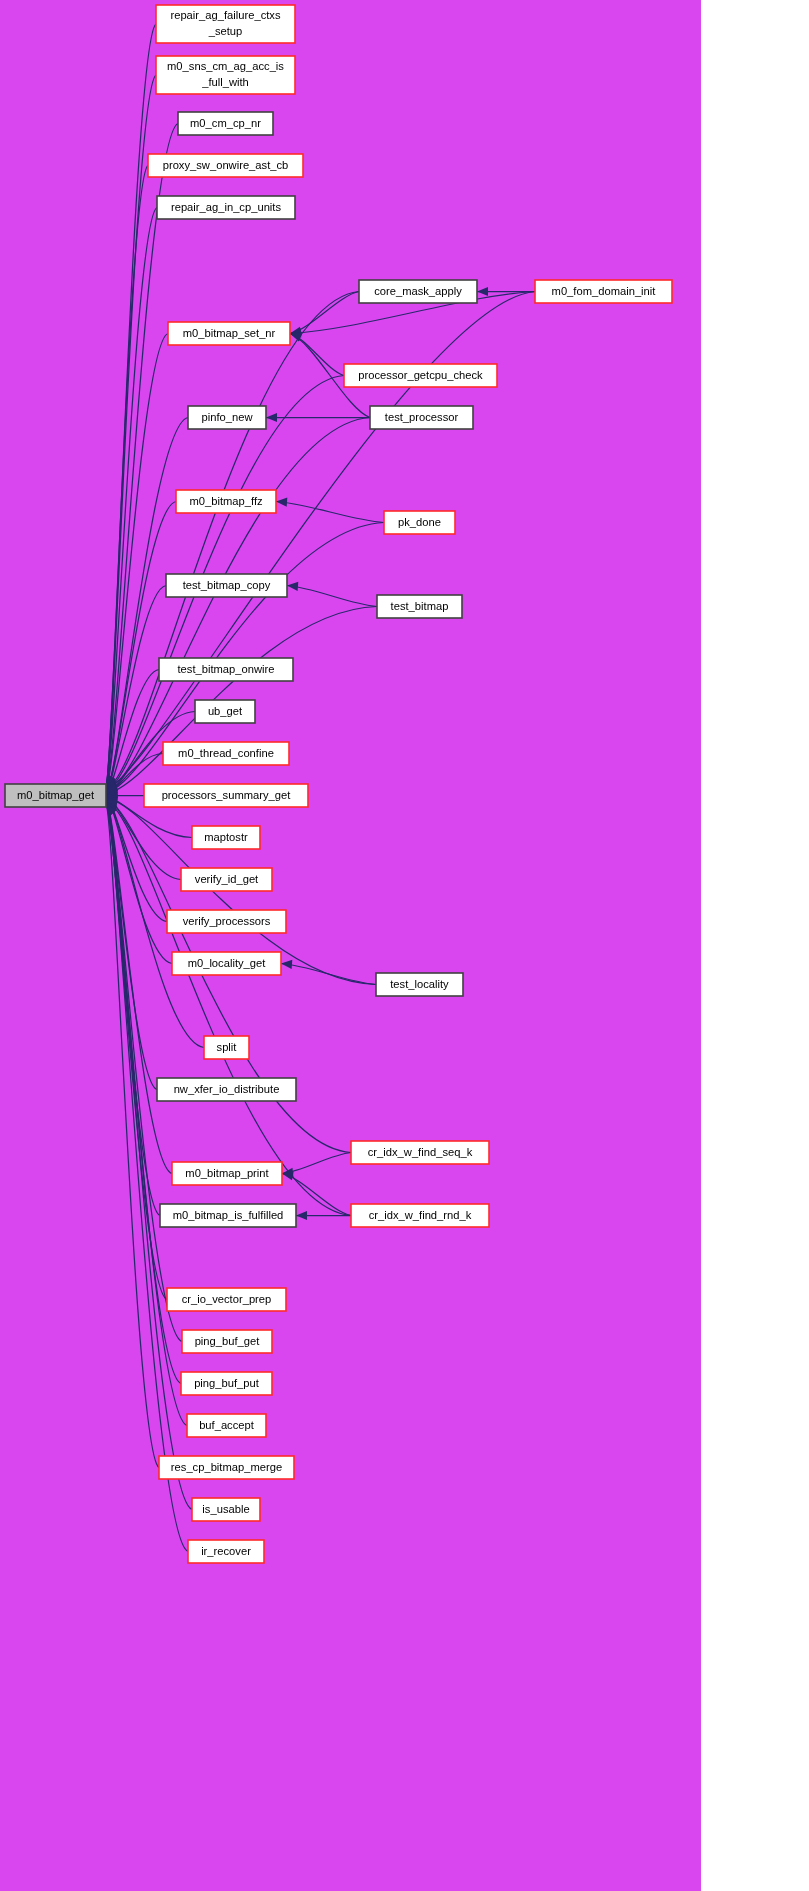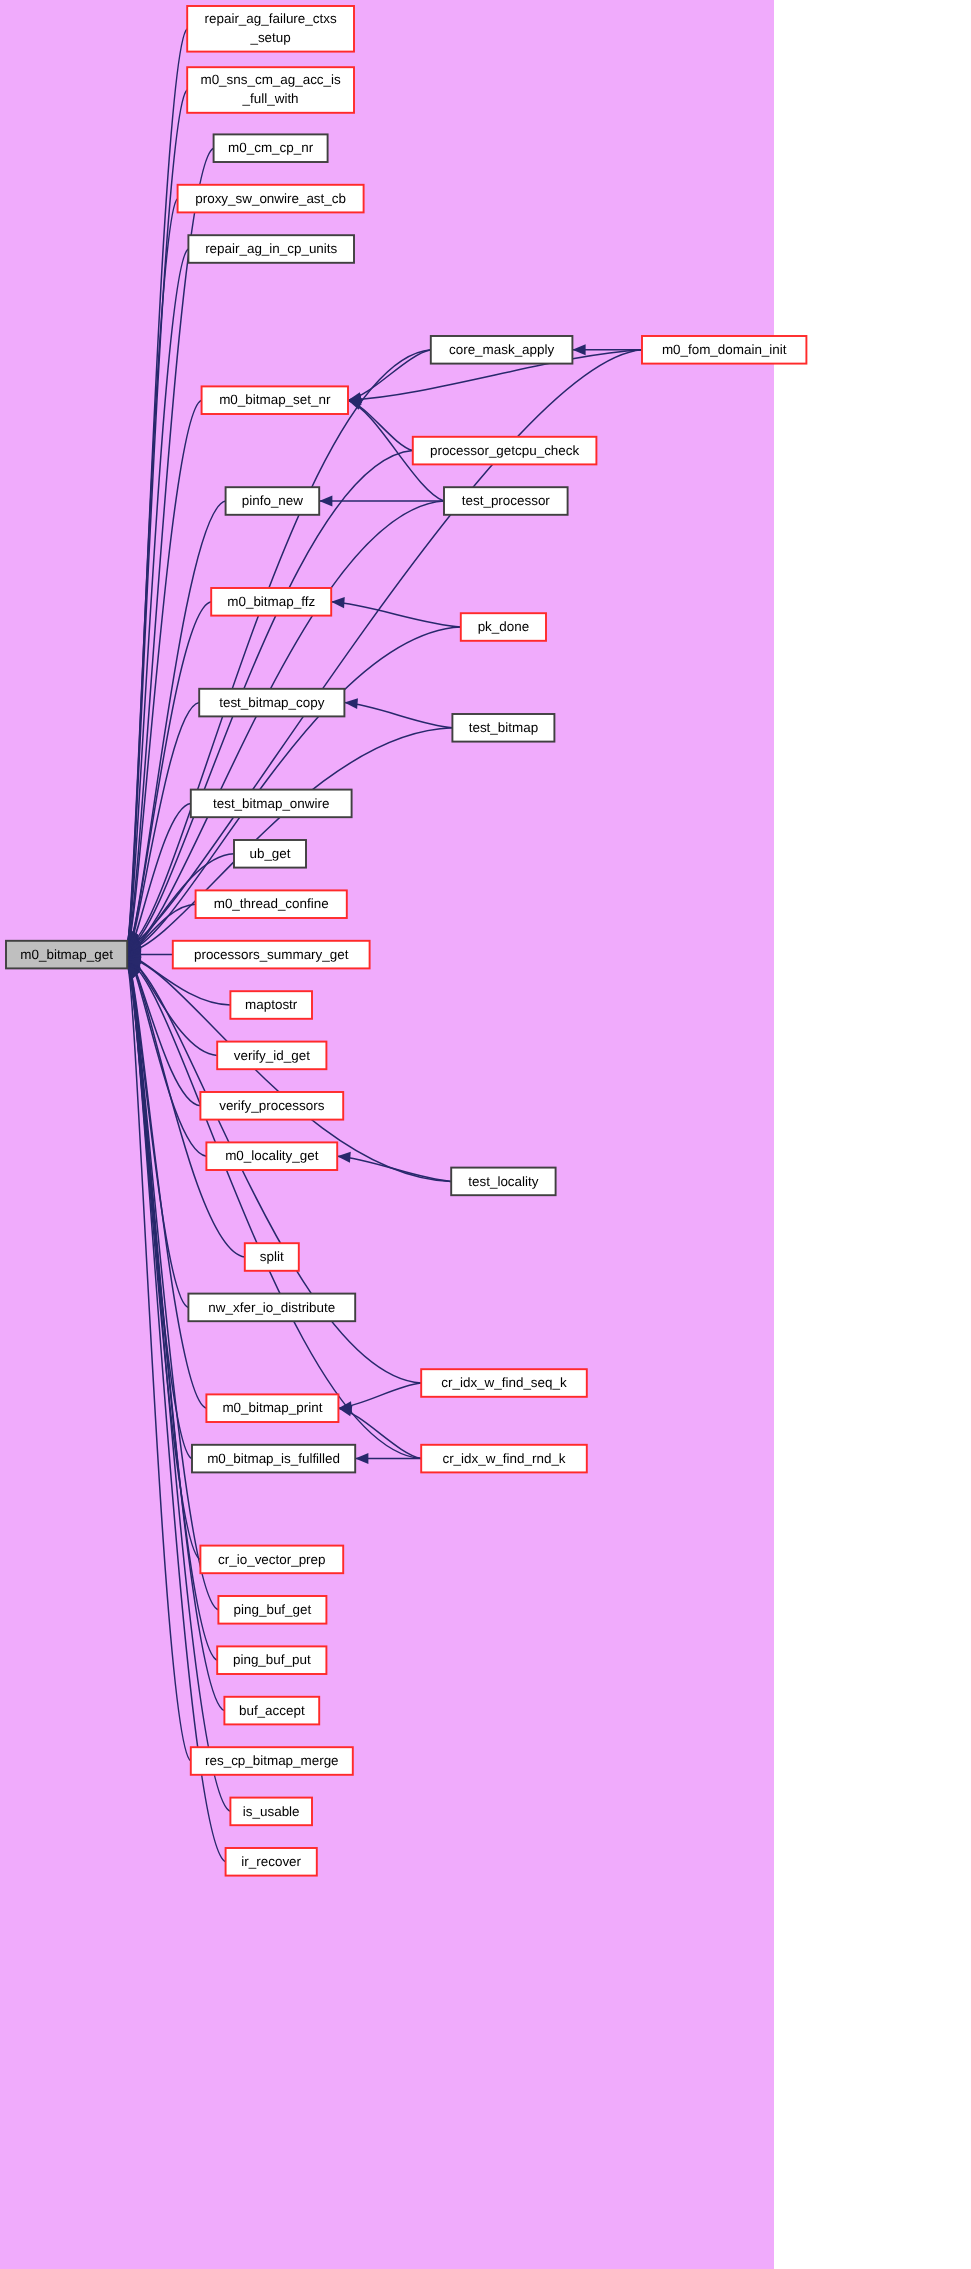--- a/index.html
+++ b/index.html
@@ -2,23 +2,23 @@
 <html><head>
 <meta charset="utf-8">
 <style>
   html, body {
     margin: 0;
     padding: 0;
     background: #ffffff;
   }
   #graph-root {
     position: relative;
-    width: 645px;
+    width: 701px;
     height: 1891px;
-    background: #f0abfc;
+    background: #d946ef;
     font-family: "Liberation Sans", sans-serif;
     text-align: center;
   }
   svg#callgraph {
     display: block;
     width: 809px;
     height: 1891px;
   }
   .node-box {
     fill: #ffffff;

